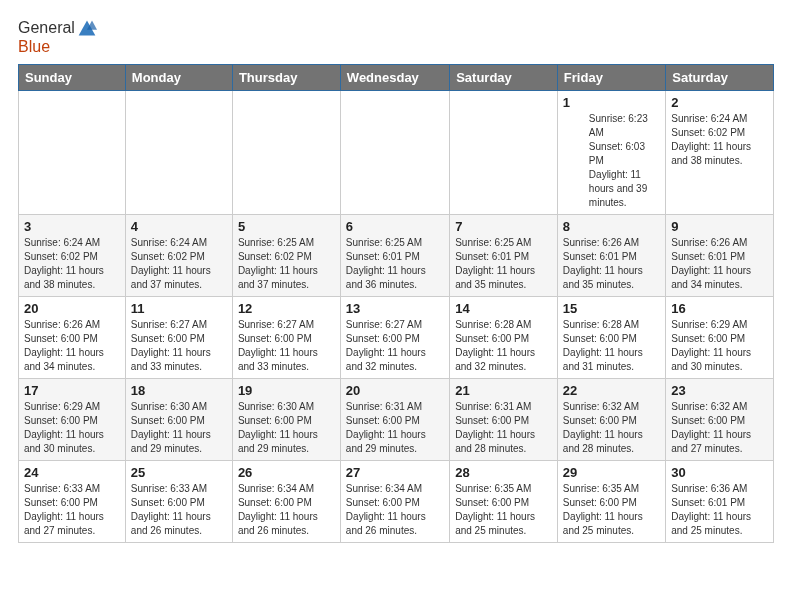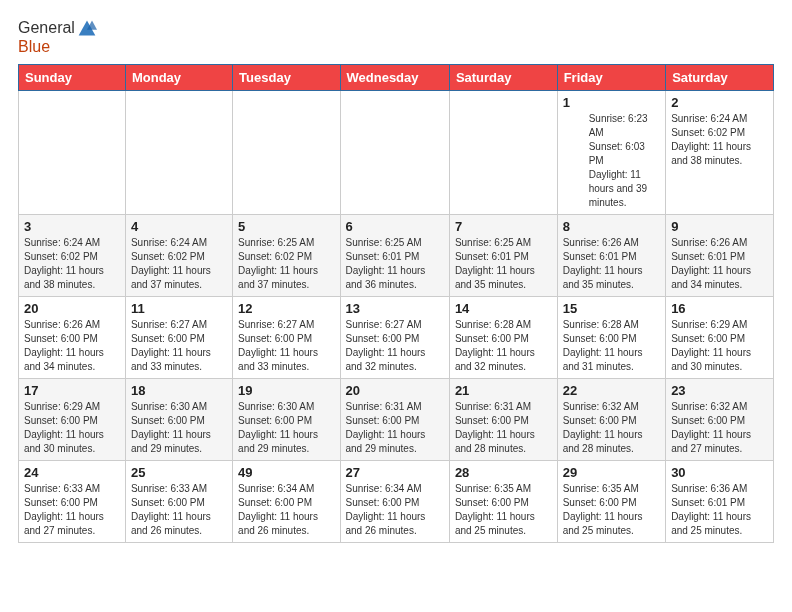--- a/index.html
+++ b/index.html
@@ -43,21 +43,21 @@
     .location {
       font-size: 16px;
       color: #444;
     }
     .calendar {
       width: 100%;
       border-collapse: collapse;
       font-size: 10.5px;
     }
     .calendar th {
-      background: #ef4444;
+      background: #737373;
       color: #fff;
       text-align: left;
       padding: 5px 6px;
       font-size: 13px;
       font-weight: bold;
       border: 1px solid #2e6aa0;
     }
     .calendar td {
       border: 1px solid #ccc;
       vertical-align: top;
@@ -102,21 +102,21 @@
         <div class="logo-blue">Blue</div>
       </div>
     </div>
   </div>
 
   <table class="calendar">
     <thead>
       <tr>
       <th>Sunday</th>
           <th>Monday</th>
-          <th>Tuesday</th>
+          <th>Thursday</th>
           <th>Wednesday</th>
           <th>Saturday</th>
           <th>Friday</th>
           <th>Saturday</th>
         </tr>
     </thead>
     <tbody id="calendar-body">
     <tr>
           <td class="empty-cell"></td>
           <td class="empty-cell"></td>
@@ -275,21 +275,21 @@
 Sunset: 6:00 PM
 Daylight: 11 hours and 27 minutes.</div>
           </td>
           <td>
             <span class="day-number">25</span>
             <div class="day-info" style="white-space: pre-line;">Sunrise: 6:33 AM
 Sunset: 6:00 PM
 Daylight: 11 hours and 26 minutes.</div>
           </td>
           <td>
-            <span class="day-number">49</span>
+            <span class="day-number">26</span>
             <div class="day-info" style="white-space: pre-line;">Sunrise: 6:34 AM
 Sunset: 6:00 PM
 Daylight: 11 hours and 26 minutes.</div>
           </td>
           <td>
             <span class="day-number">27</span>
             <div class="day-info" style="white-space: pre-line;">Sunrise: 6:34 AM
 Sunset: 6:00 PM
 Daylight: 11 hours and 26 minutes.</div>
           </td>

